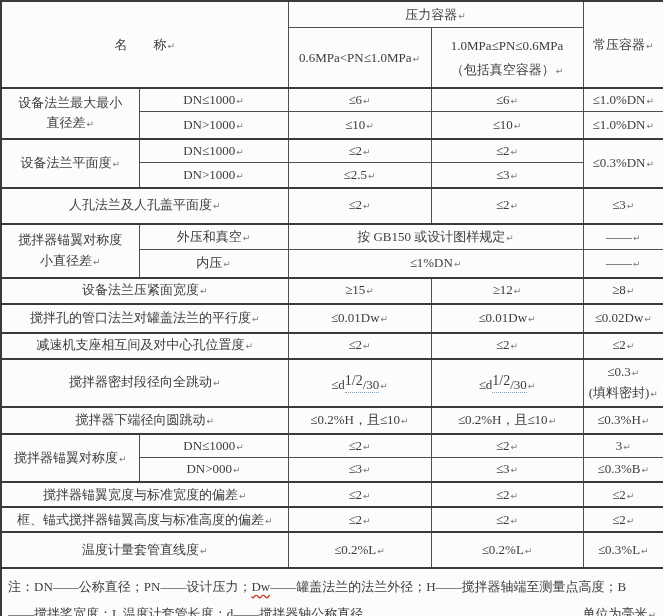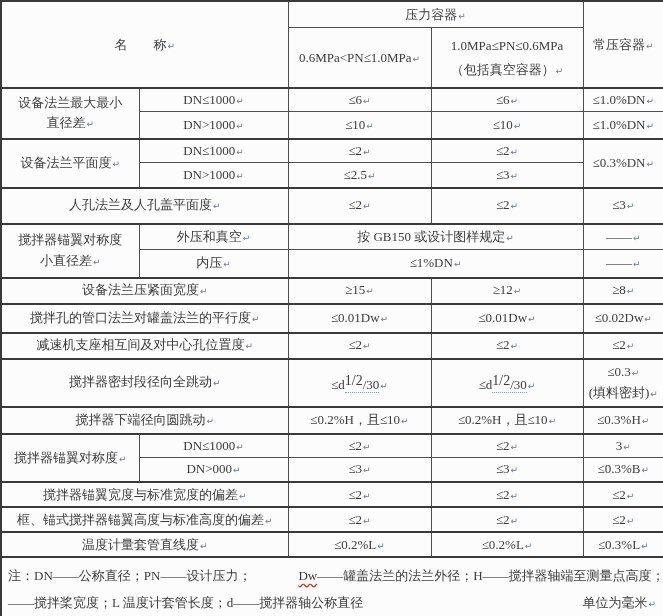--- a/index.html
+++ b/index.html
@@ -25,21 +25,20 @@
     font-size:9px;color:#6f7b86;margin-left:1px;vertical-align:baseline;
   }
   span.sup{font-size:14px;vertical-align:4px;}
   span.dot{border-bottom:1px dotted #8aa0b8;padding-bottom:0;}
   span.wavy{
     text-decoration:underline;
     text-decoration-style:wavy;
     text-decoration-color:#c0392b;
     text-decoration-skip-ink:none;
     text-underline-offset:3px;
-    margin-left:47px;
   }
   tr.note-row > td{
     border-top:2px solid #3a3a3a;
     text-align:left;vertical-align:top;
     padding:4px 7px 0 6px;
     font-size:13px;
   }
   .note-line{line-height:27px;white-space:nowrap;}
   .note-line2{display:flex;justify-content:space-between;align-items:baseline;}
 </style>
@@ -301,21 +300,21 @@
           <td>
             <div class="ln">≤2<span class="pm">↵</span></div>
           </td>
           <td>
             <div class="ln">≤2<span class="pm">↵</span></div>
           </td>
           <td>
             <div class="ln">≤2<span class="pm">↵</span></div>
           </td>
         </tr>
-        <tr class="thick" style="height: 25px;">
+        <tr class="thick" style="height: 36px;">
           <td colspan="2">
             <div class="ln">温度计量套管直线度<span class="pm">↵</span></div>
           </td>
           <td>
             <div class="ln">≤0.2%L<span class="pm">↵</span></div>
           </td>
           <td>
             <div class="ln">≤0.2%L<span class="pm">↵</span></div>
           </td>
           <td>

